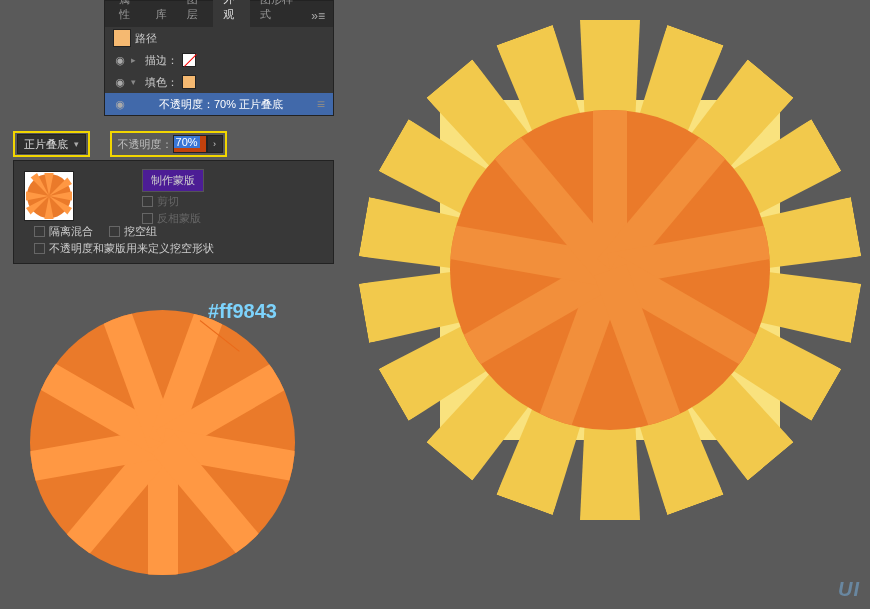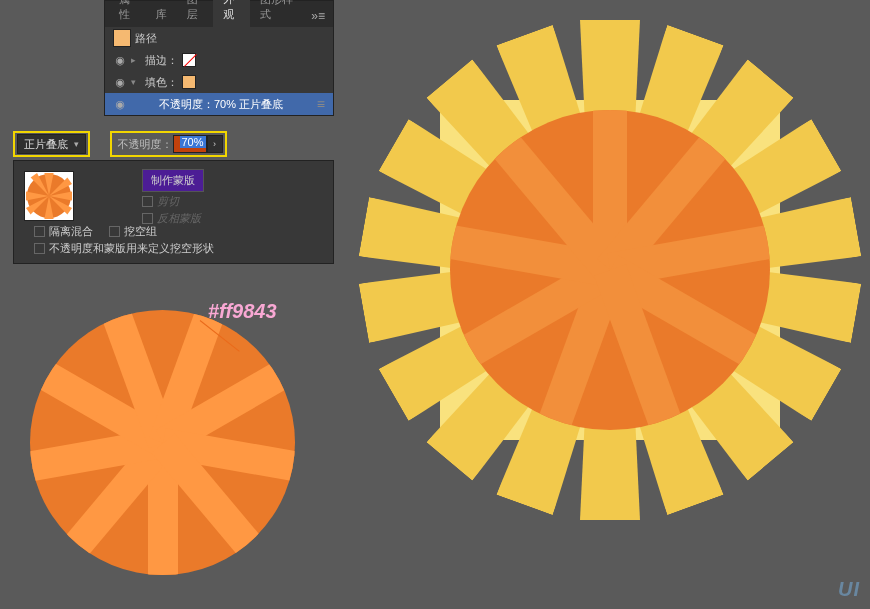--- a/index.html
+++ b/index.html
@@ -123,21 +123,21 @@
     color: #ddd;
   }
   .blend-select .dd { font-size: 9px; color: #aaa; }
   .opacity-label { color: #bbb; margin-left: 4px; }
   .opacity-input {
     background: #c2410c;
     color: #333;
     border: 1px solid #222;
     height: 18px;
     width: 34px;
-    text-align: right;
+    text-align: left;
   }
   .opacity-input span { background: #3a76d6; color: #fff; padding: 0 2px; }
   .step-btn {
     background: #2f2f2f;
     border: 1px solid #222;
     width: 16px; height: 18px;
     display: flex;
     align-items: center;
     justify-content: center;
     color: #ccc;
@@ -171,21 +171,21 @@
     border: 1px solid #555;
     padding: 3px 8px;
     color: #ccc;
     background: #4c1d95;
   }
   .disabled-opts {
     position: absolute;
     top: 32px; left: 128px;
     color: #666;
   }
-  .disabled-opts div { display: flex; align-items: center; gap: 4px; padding: 1px 0; font-style: italic; }
+  .disabled-opts div { display: flex; align-items: center; gap: 4px; padding: 1px 0; }
   .checkbox {
     width: 11px; height: 11px;
     border: 1px solid #666;
     display: inline-block;
   }
   .bottom-opts {
     position: absolute;
     bottom: 6px; left: 20px;
     color: #ccc;
   }
@@ -258,25 +258,24 @@
     position: absolute;
     top: 50%; left: 50%;
     width: 30px; height: 160px;
     background: #ff9843;
     transform-origin: 50% 0%;
     clip-path: polygon(0% 0%, 100% 0%, 130% 100%, -30% 100%);
   }
   .hex-label {
     position: absolute;
     top: 300px; left: 208px;
-    color: #f9a8d4;
+    color: #7dd3fc;
     font-weight: bold;
     font-size: 20px;
     font-family: Arial, sans-serif;
-    font-style: italic;
   }
   .hex-line {
     position: absolute;
     top: 320px;
     left: 200px;
     width: 50px;
     height: 1px;
     background: #ea6a1a;
     transform: rotate(38deg);
     transform-origin: left center;

